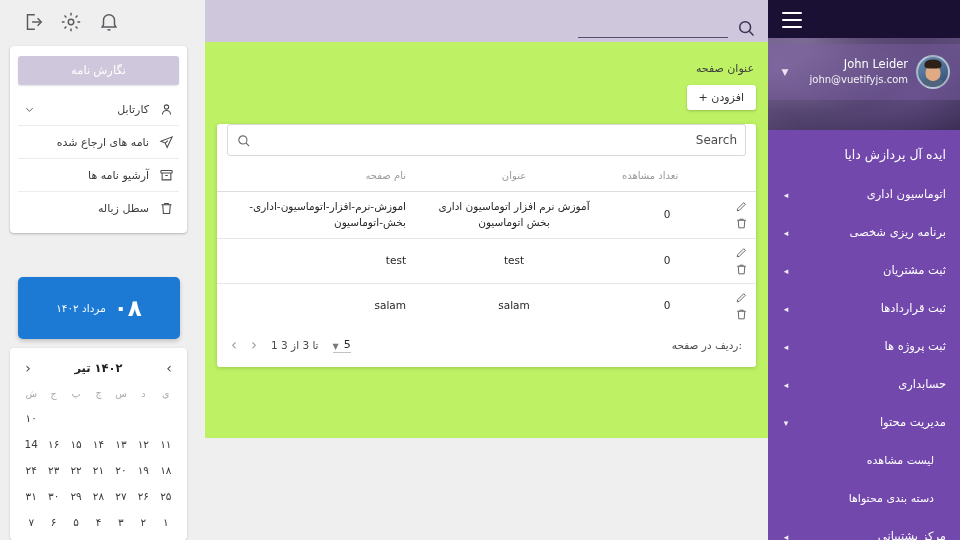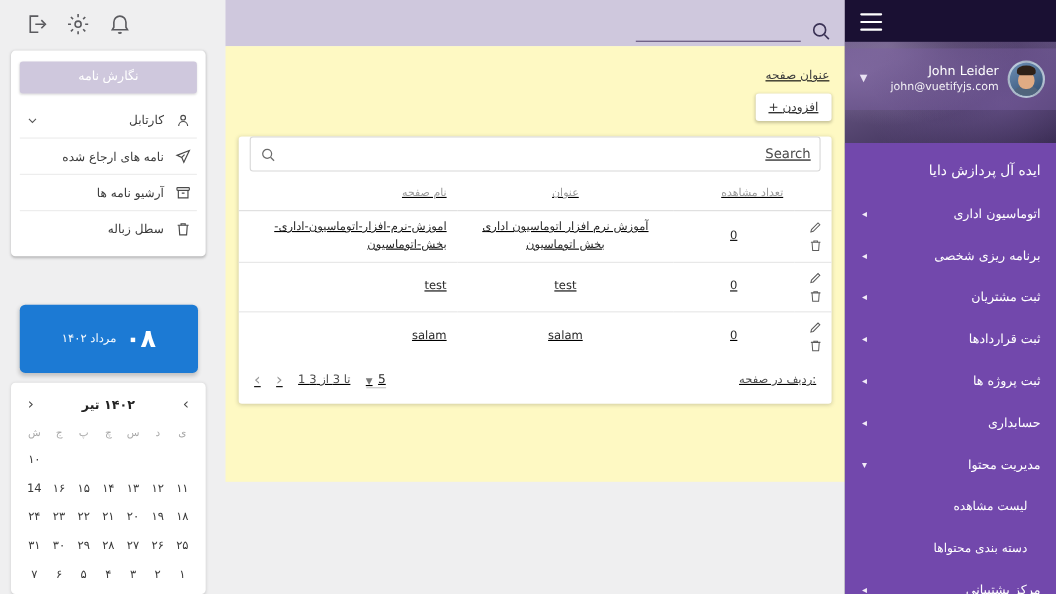--- a/index.html
+++ b/index.html
@@ -117,23 +117,22 @@
     direction: ltr;
   }
   .topbar .sline {
     width: 150px; height: 18px;
     border-bottom: 1px solid #5a4b73;
   }
   .topbar .sicon { color: #3b3255; width: 20px; height: 20px; }
   .topbar .sicon svg { width: 20px; height: 20px; display: block; }
 
   .page {
-    background: #fef9c3; min-height: 396px;
+    background: #bef264; min-height: 396px;
     padding: 10px 12px 0 12px;
-    text-decoration: underline;
   }
   .pagetitle {
     text-align: right; font-size: 11px; color: #3d3d3d;
     padding: 10px 2px 0 0;
   }
   .addrow { display: flex; justify-content: flex-start; direction: ltr; padding-top: 10px; }
   .add-btn {
     margin-left: auto;
     background: #fff; color: #333;
     border: none; border-radius: 3px;
@@ -164,21 +163,21 @@
     margin-left: auto; font-size: 12px; color: #4a4a4a;
   }
 
   table.dt { width: 100%; border-collapse: collapse; margin-top: 6px; }
   table.dt th {
     font-size: 10px; font-weight: 400; color: #9a9a9a;
     padding: 8px 10px 10px 10px;
     text-align: right; white-space: nowrap;
   }
   table.dt th.c-actions { width: 34px; }
-  table.dt th.c-views  { text-align: right; width: 110px; }
+  table.dt th.c-views  { text-align: left; width: 110px; }
   table.dt th.c-title  { text-align: center; }
   table.dt th.c-name   { text-align: right; }
   table.dt td {
     font-size: 10.5px; color: #272727;
     padding: 7px 10px; vertical-align: middle;
     border-top: 1px solid #e6e6e6;
     line-height: 1.5;
   }
   table.dt tbody tr:first-child td { border-top: 1px solid #ddd; }
   table.dt td.c-views { text-align: center; color: #2c2c2c; }

